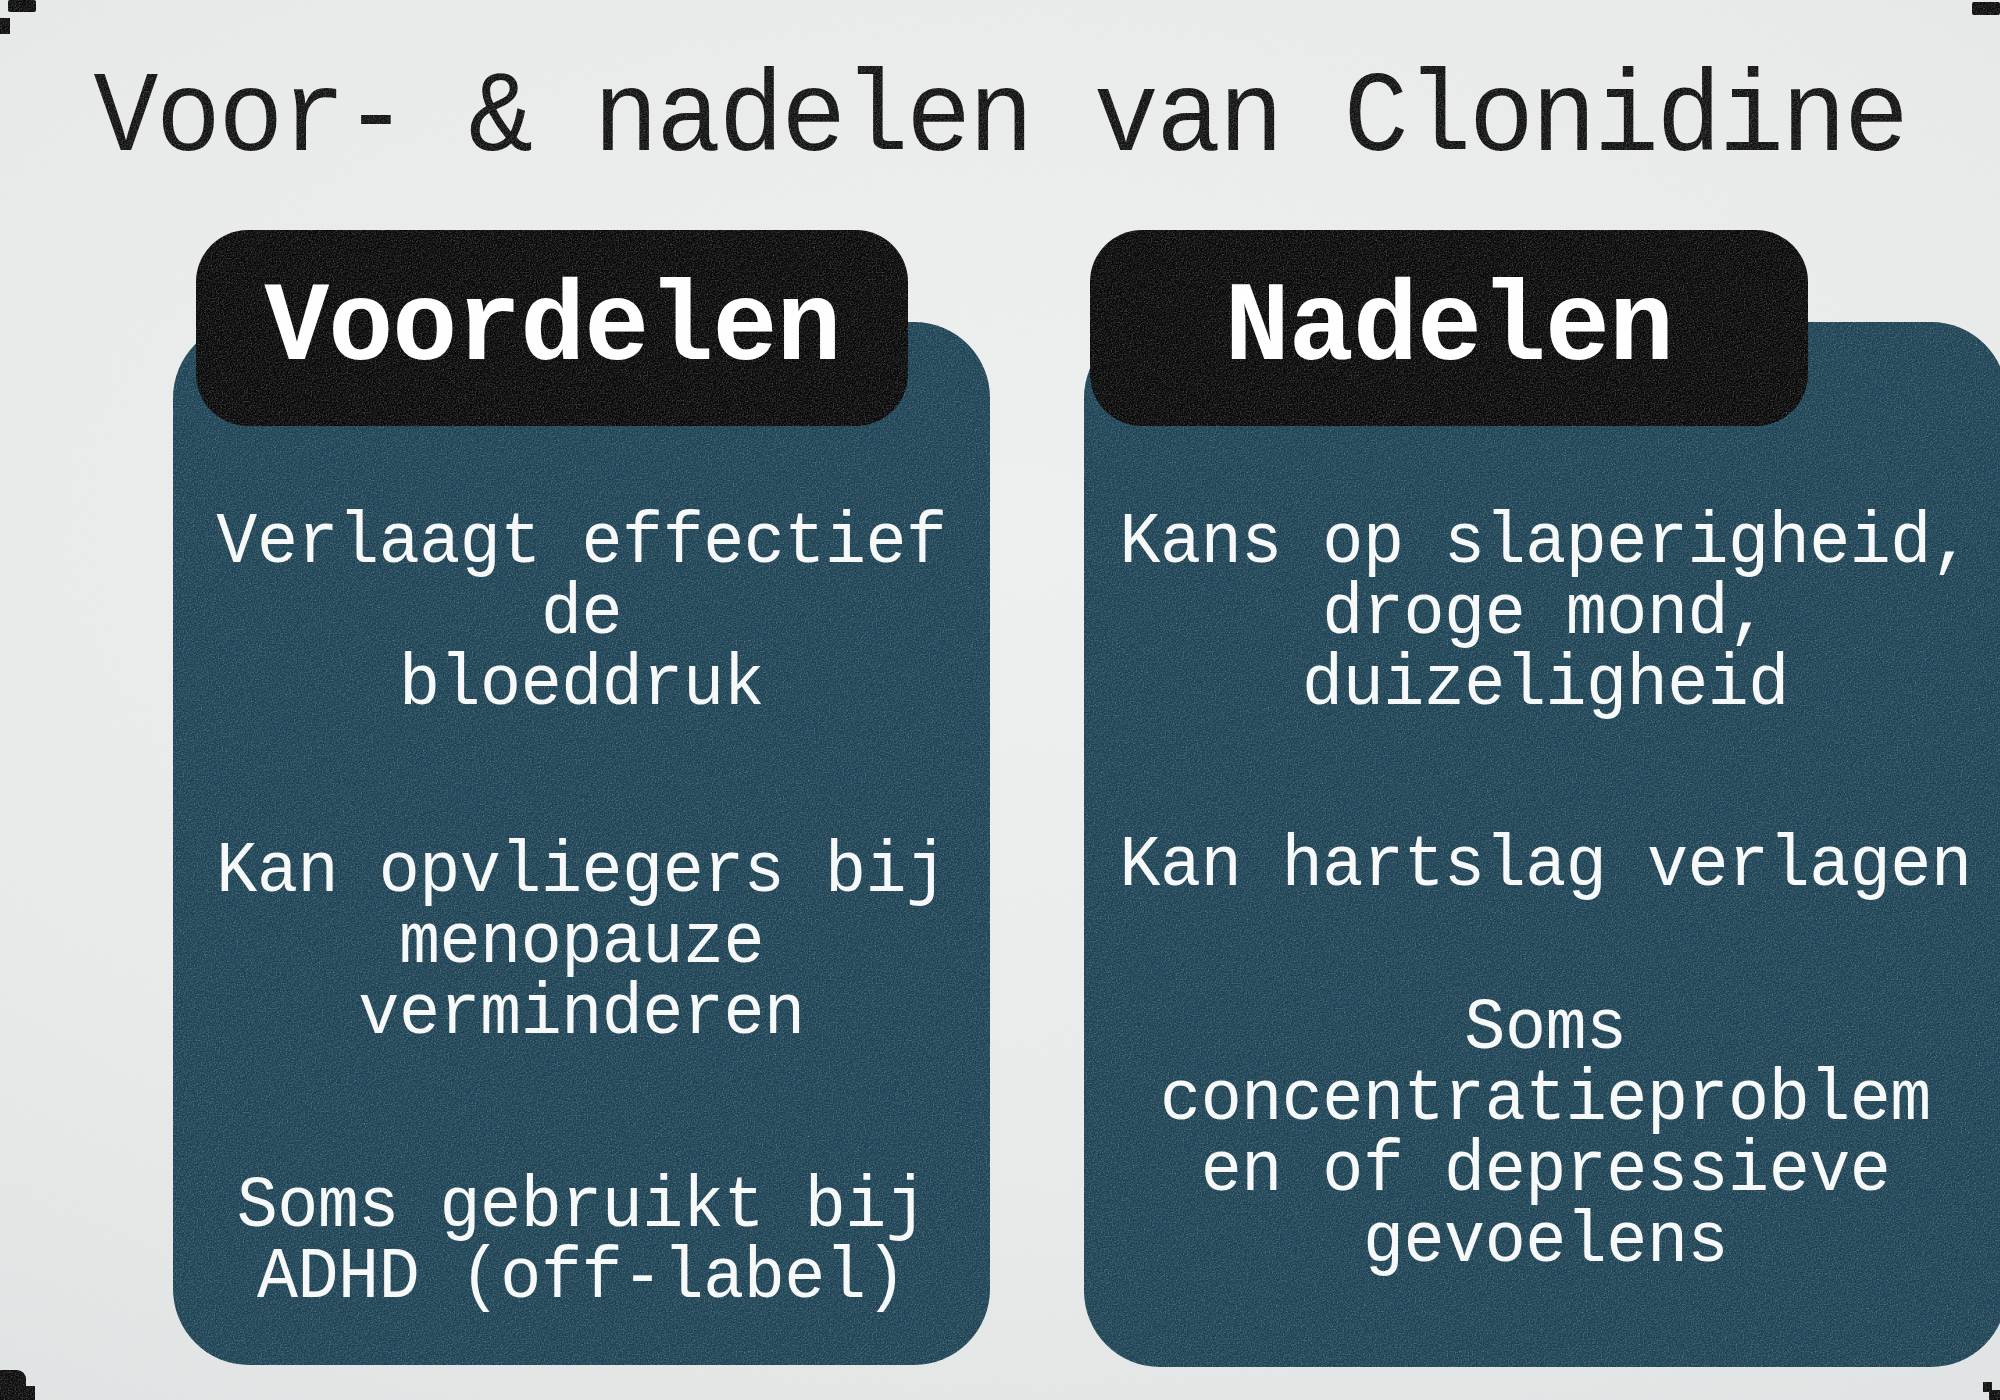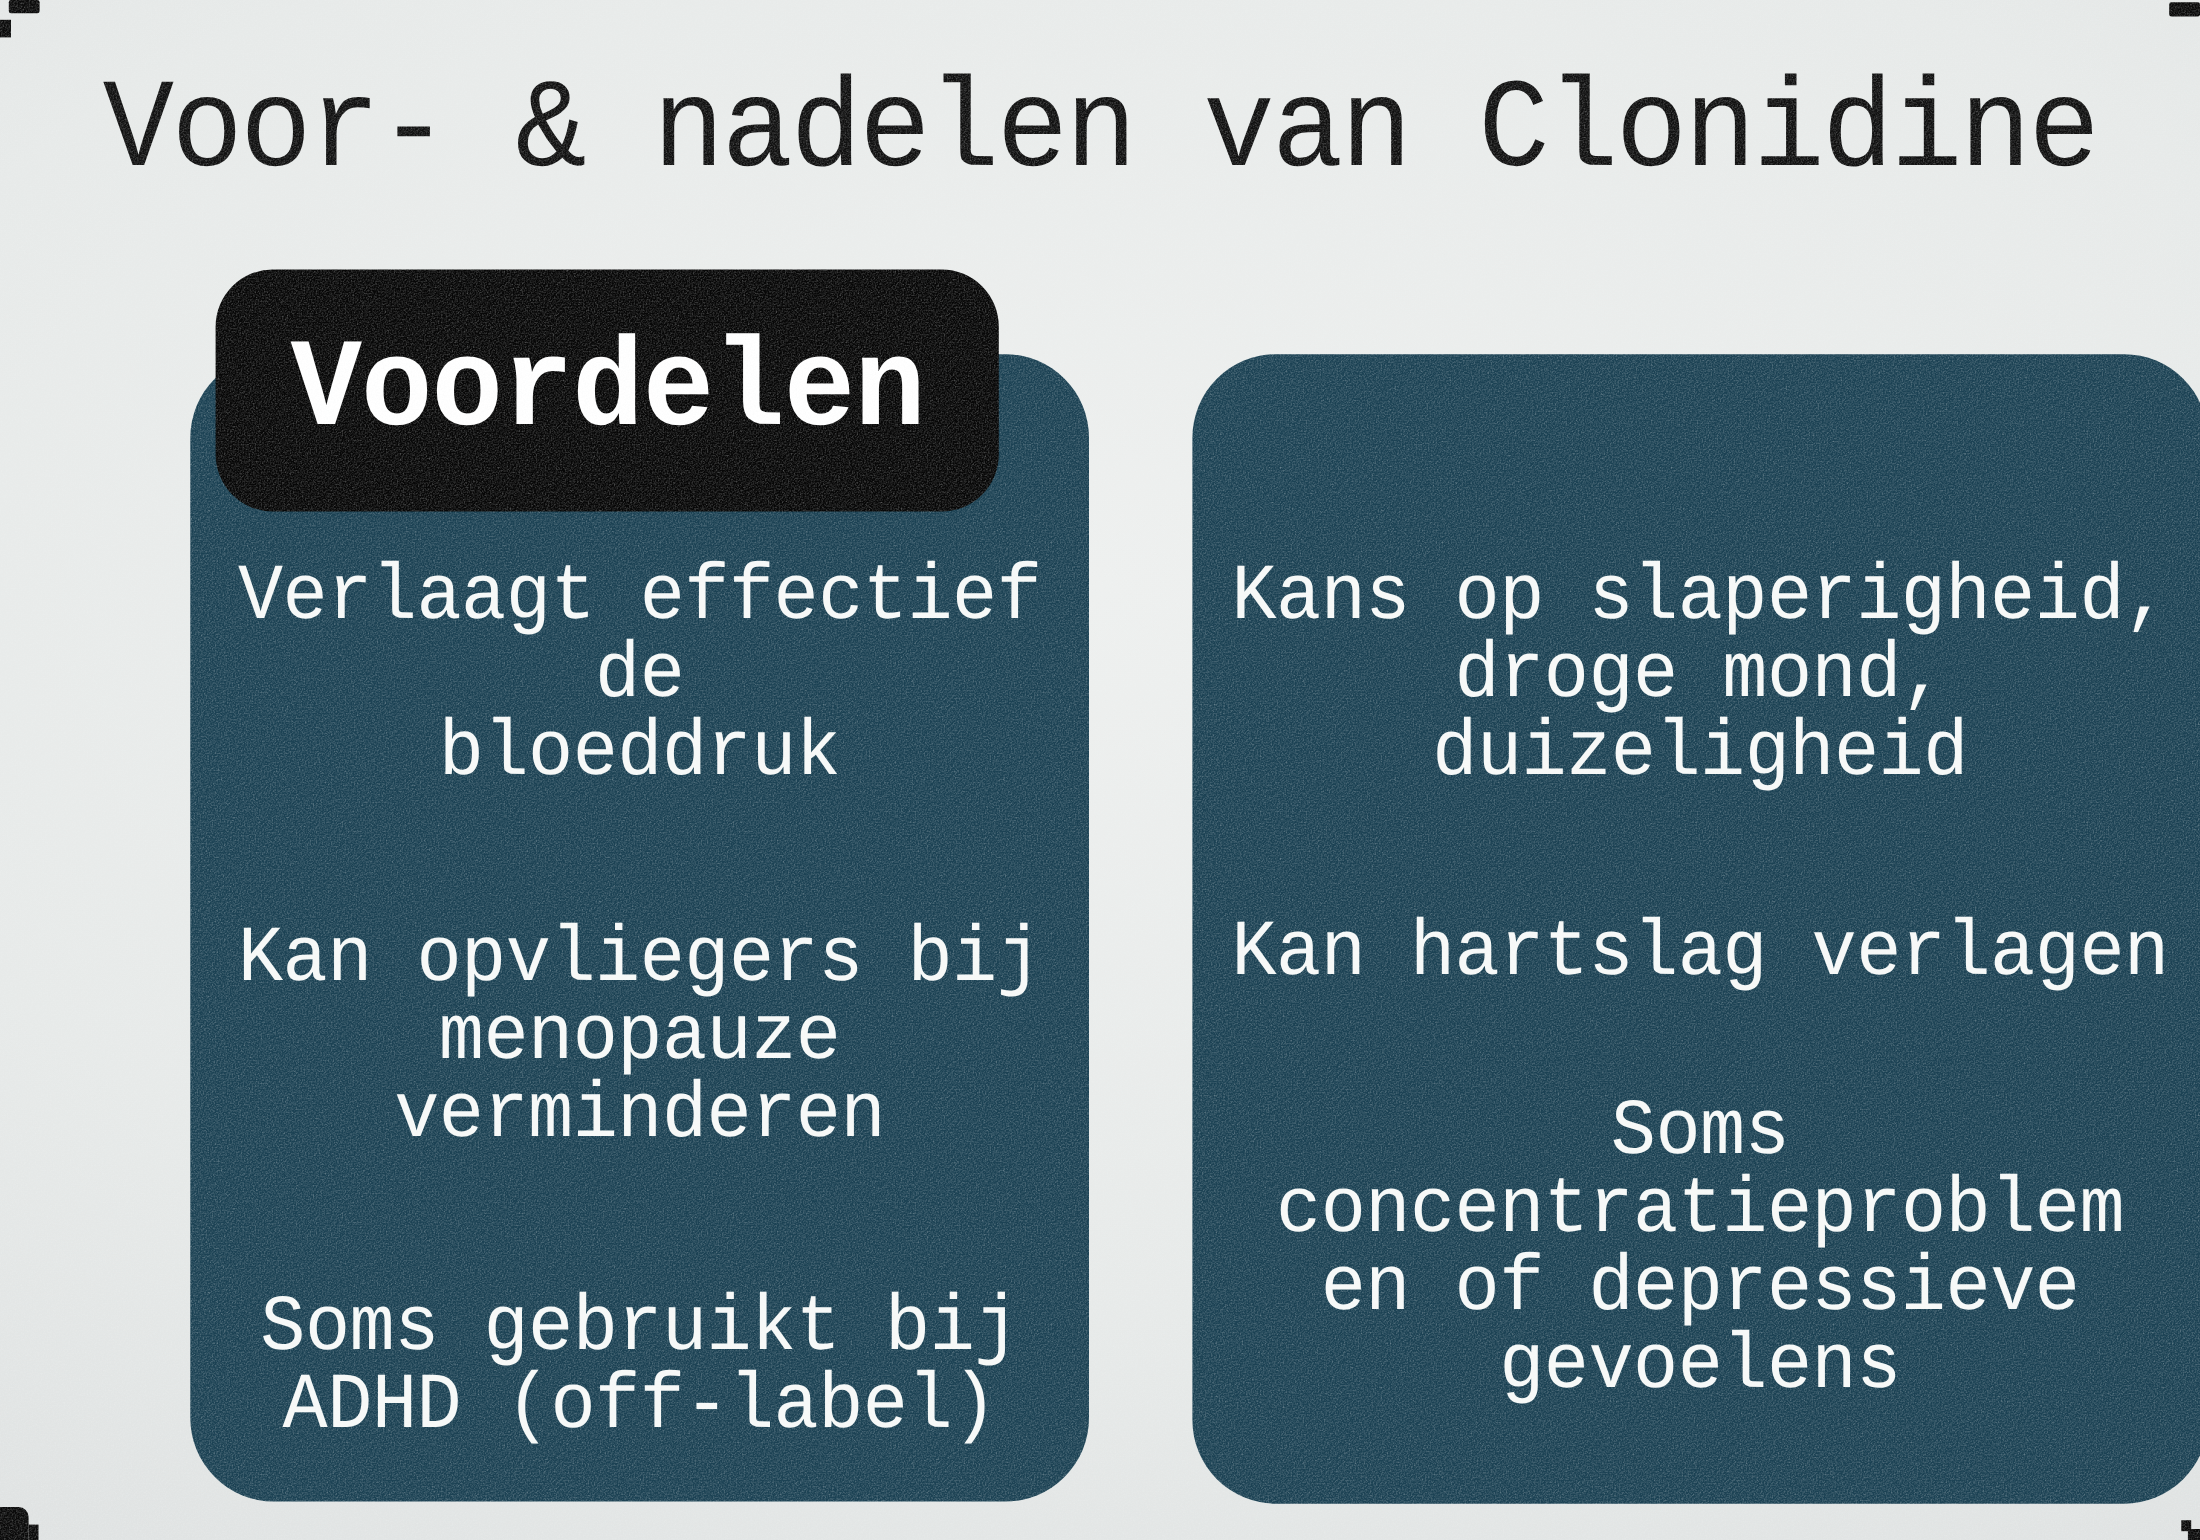--- a/index.html
+++ b/index.html
@@ -57,22 +57,22 @@
   .li1 { margin-top: 186px; }
   .li2 { margin-top: 116px; }
   .li3 { margin-top: 122px; }
   .ri1 { margin-top: 186px; }
   .ri2 { margin-top: 110px; }
   .ri3 { margin-top: 92px;  }
 
   
   .badge {
     position: absolute;
-    top: 245px;
-    height: 220px;
+    top: 230px;
+    height: 196px;
     background: #070707;
     border-radius: 52px;
     display: flex;
     align-items: center;
     justify-content: center;
   }
   .badge-left  { left: 196px;  width: 712px; }
   .badge-right { left: 1090px; width: 718px; }
   .badge-label {
     color: #ffffff;
@@ -132,20 +132,23 @@
     <p class="card-item ri3">Soms
 concentratieproblem
 en of depressieve
 gevoelens</p>
   </section>
 
   <div class="badge badge-left">
     <span class="badge-label">Voordelen</span>
   </div>
 
+  <div class="badge badge-right">
+    <span class="badge-label">Nadelen</span>
+  </div>
 
   <div class="mark m-tl-a"></div>
   <div class="mark m-tl-b"></div>
   <div class="mark m-tr-a"></div>
   <div class="mark m-bl-a"></div>
   <div class="mark m-bl-b"></div>
   <div class="mark m-br-a"></div>
   <div class="mark m-br-b"></div>
 
   <svg class="grain" xmlns="http://www.w3.org/2000/svg" width="2000" height="1400">

